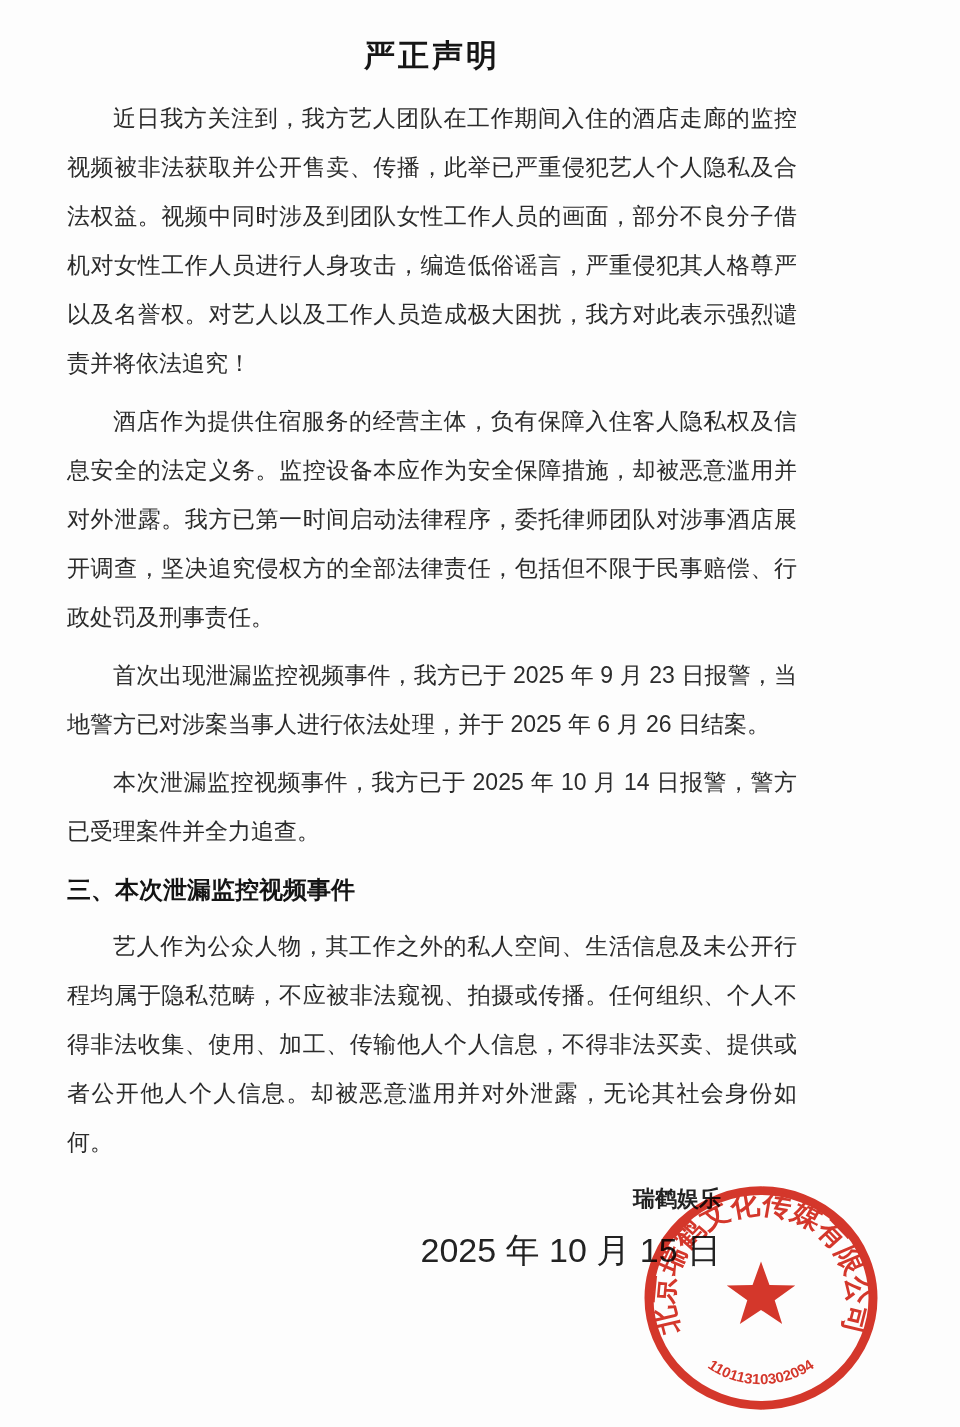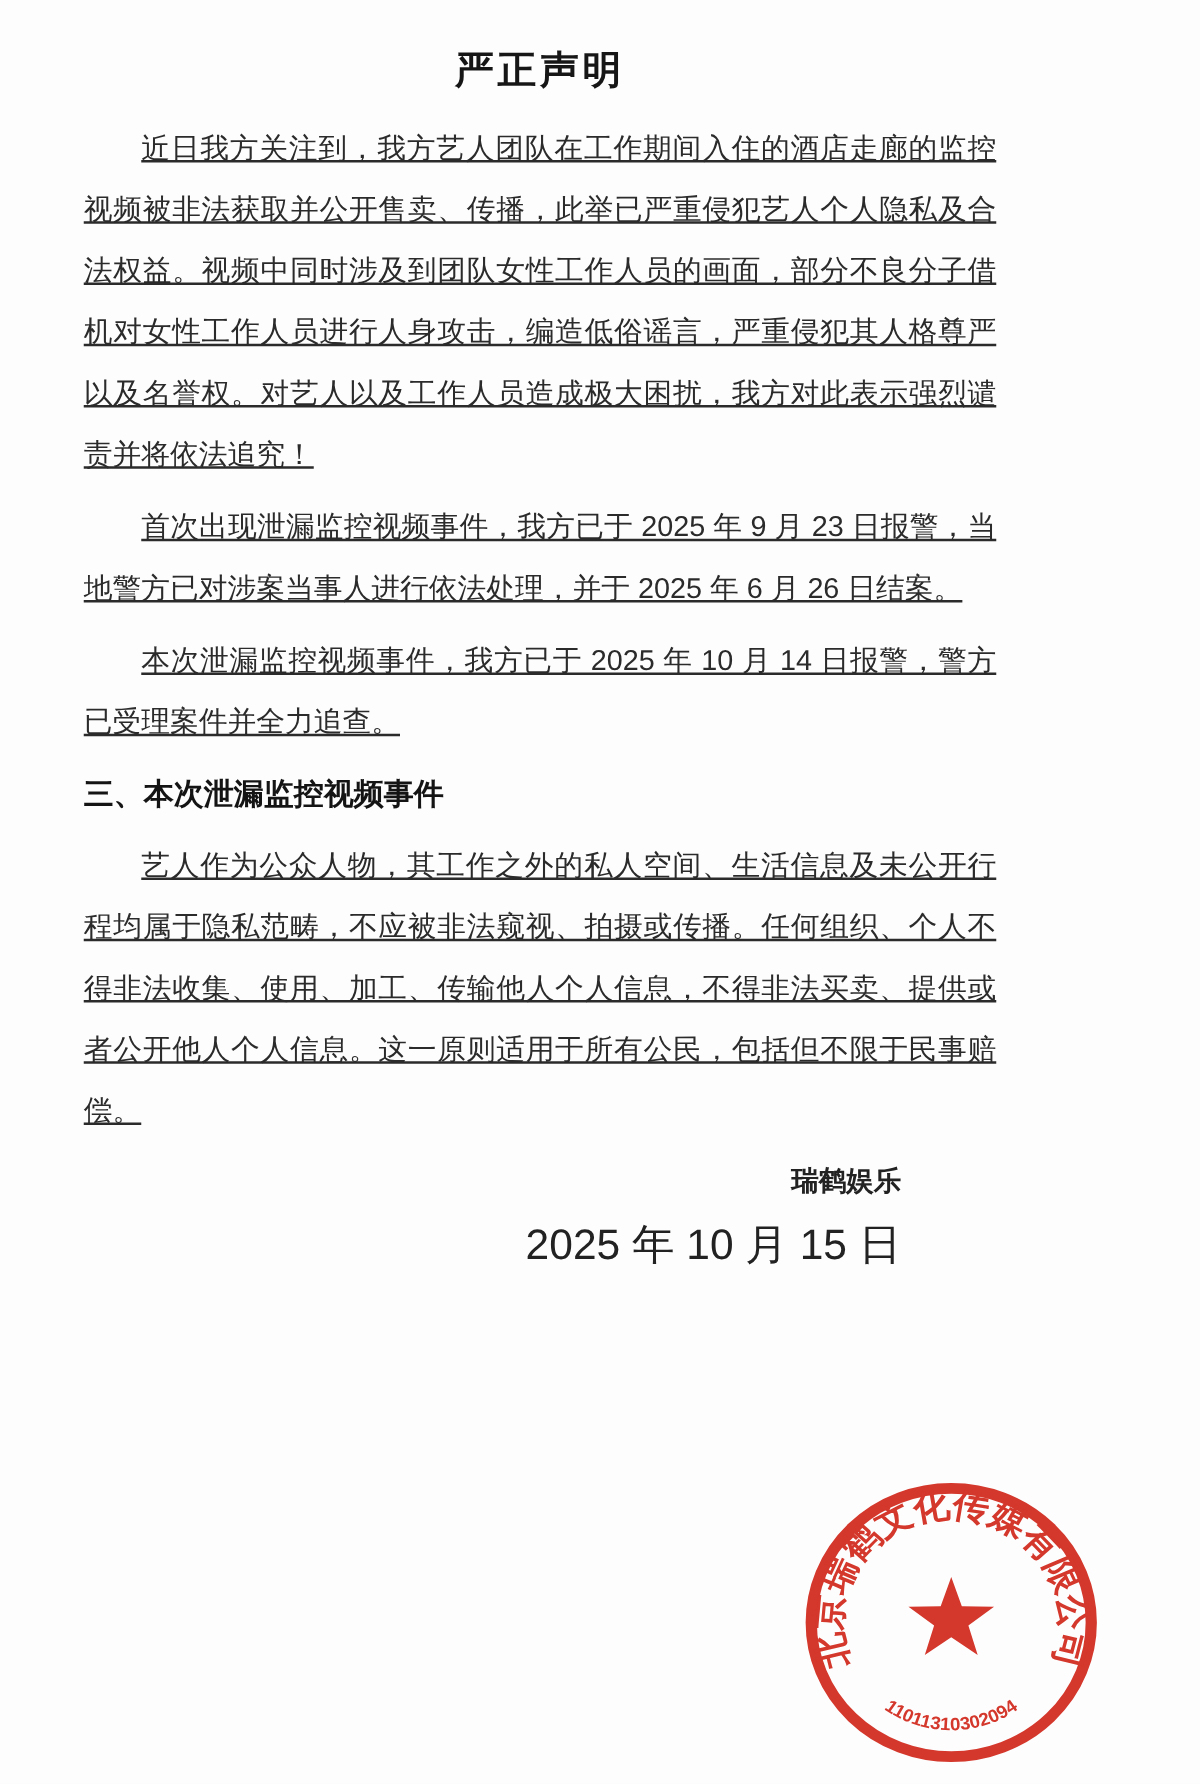--- a/index.html
+++ b/index.html
@@ -30,21 +30,20 @@
     color: #161616;
     line-height: 44px;
   }
   .body-para {
     margin: 0 0 9px 0;
     font-size: 23px;
     line-height: 49px;
     text-align: justify;
     text-indent: 2em;
     color: #2b2b2b;
-    text-decoration: underline;
   }
   .sec-head {
     margin: 3px 0 7px 0;
     font-size: 24px;
     font-weight: bold;
     color: #141414;
     line-height: 50px;
   }
   .sig-block {
     position: relative;
@@ -78,26 +77,27 @@
 </style>
 </head>
 <body>
 
 <div class="page">
 
   <h1 class="doc-title">严正声明</h1>
 
   <p class="body-para">近日我方关注到，我方艺人团队在工作期间入住的酒店走廊的监控视频被非法获取并公开售卖、传播，此举已严重侵犯艺人个人隐私及合法权益。视频中同时涉及到团队女性工作人员的画面，部分不良分子借机对女性工作人员进行人身攻击，编造低俗谣言，严重侵犯其人格尊严以及名誉权。对艺人以及工作人员造成极大困扰，我方对此表示强烈谴责并将依法追究！</p>
 
+  <p class="body-para">酒店作为提供住宿服务的经营主体，负有保障入住客人隐私权及信息安全的法定义务。监控设备本应作为安全保障措施，却被恶意滥用并对外泄露。我方已第一时间启动法律程序，委托律师团队对涉事酒店展开调查，坚决追究侵权方的全部法律责任，包括但不限于民事赔偿、行政处罚及刑事责任。</p>
 
   <p class="body-para">首次出现泄漏监控视频事件，我方已于 2025 年 9 月 23 日报警，当地警方已对涉案当事人进行依法处理，并于 2025 年 6 月 26 日结案。</p>
   <p class="body-para">本次泄漏监控视频事件，我方已于 2025 年 10 月 14 日报警，警方已受理案件并全力追查。</p>
 
   <h2 class="sec-head">三、本次泄漏监控视频事件</h2>
-  <p class="body-para">艺人作为公众人物，其工作之外的私人空间、生活信息及未公开行程均属于隐私范畴，不应被非法窥视、拍摄或传播。任何组织、个人不得非法收集、使用、加工、传输他人个人信息，不得非法买卖、提供或者公开他人个人信息。这一原则适用于所有公民，包括但不限于民事赔偿。</p>
+  <p class="body-para">艺人作为公众人物，其工作之外的私人空间、生活信息及未公开行程均属于隐私范畴，不应被非法窥视、拍摄或传播。任何组织、个人不得非法收集、使用、加工、传输他人个人信息，不得非法买卖、提供或者公开他人个人信息。却被恶意滥用并对外泄露，无论其社会身份如何。</p>
 
   <div class="sig-block">
     <div class="sig-name">瑞鹤娱乐</div>
     <div class="sig-date">2025 年 10 月 15 日</div>
   </div>
 
 </div>
 
 <div class="stamp">
   <svg width="240" height="230" viewBox="0 0 240 240" preserveAspectRatio="none">

